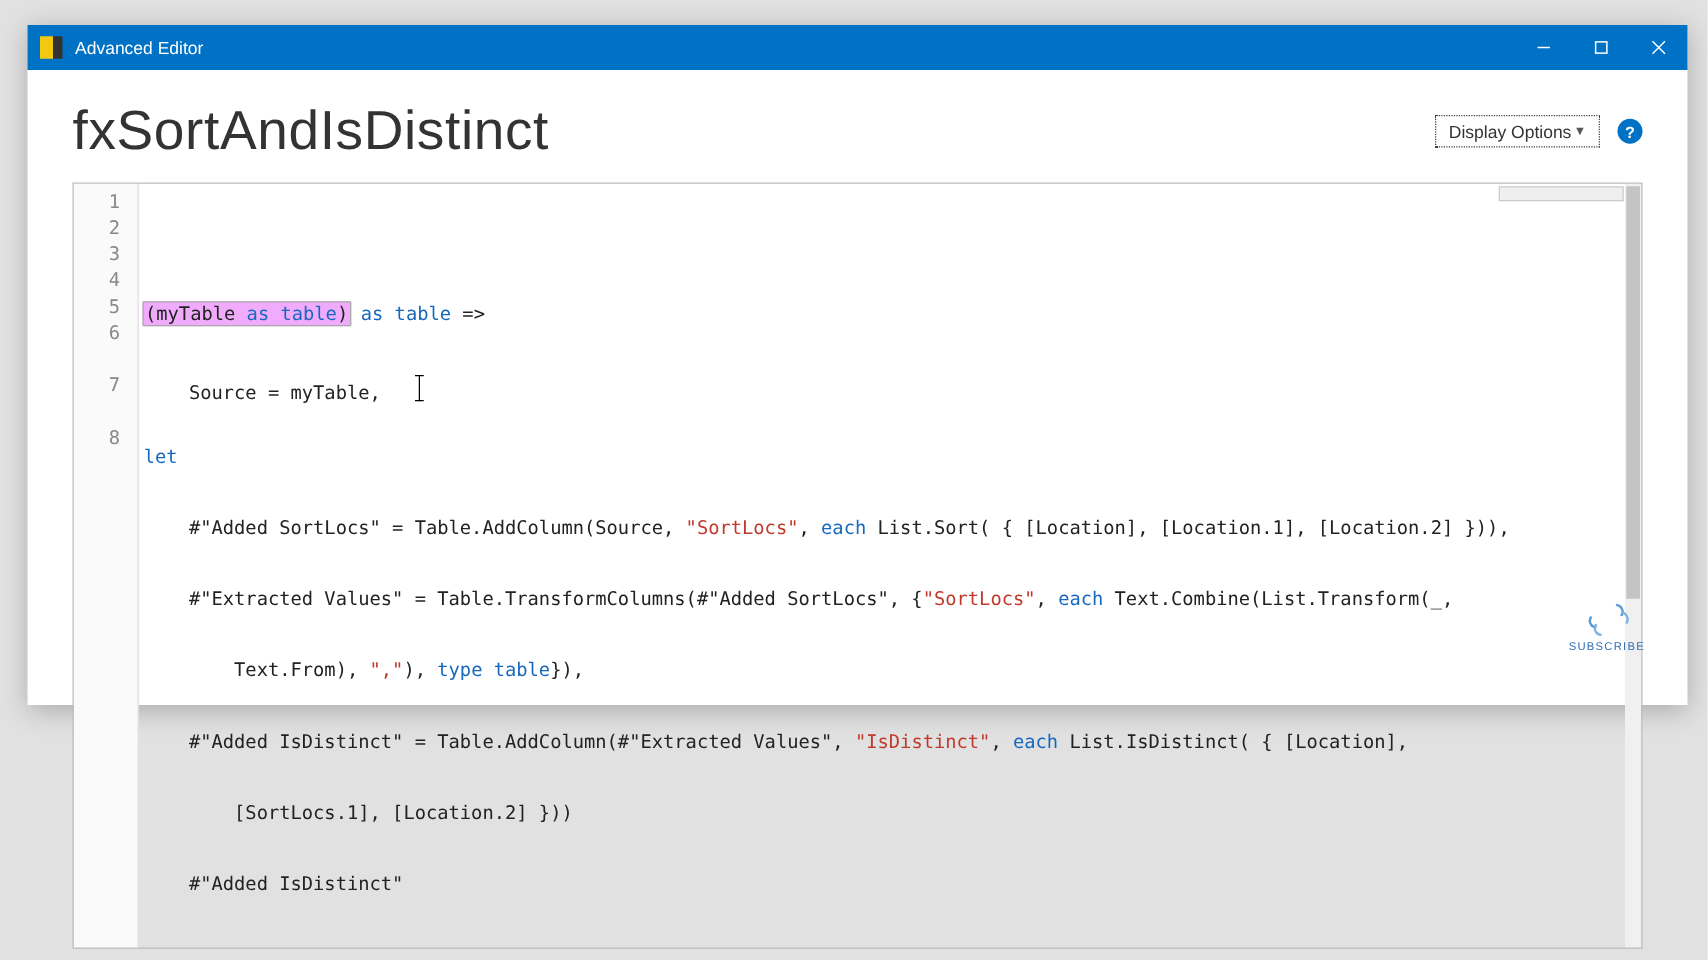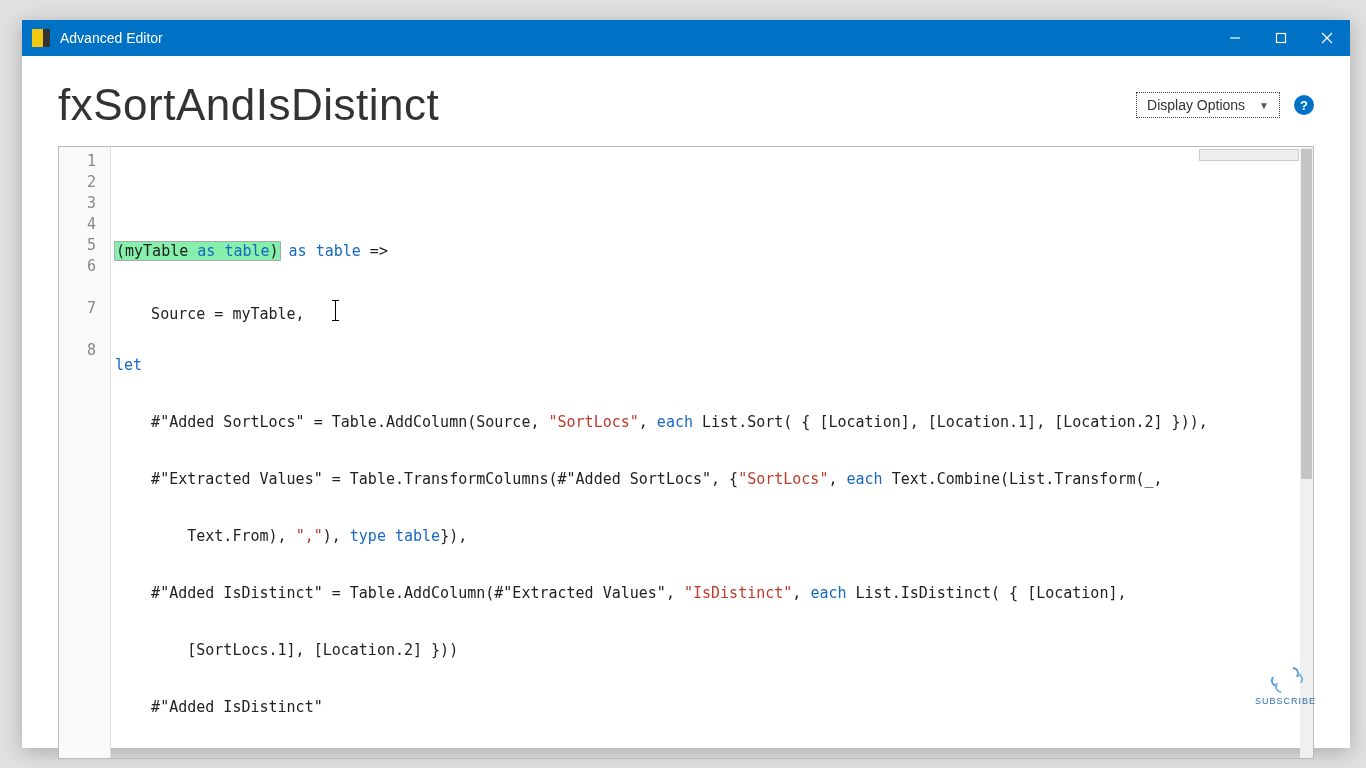--- a/index.html
+++ b/index.html
@@ -14,21 +14,21 @@
   .modal-backdrop {
     position: absolute;
     inset: 0;
     background: rgba(220,220,220,0.6);
   }
   .dialog {
     position: absolute;
     left: 22px;
     top: 20px;
     width: 1328px;
-    height: 728px;
+    height: 544px;
     background: #fff;
     box-shadow: 0 4px 20px rgba(0,0,0,0.25);
     display: flex;
     flex-direction: column;
   }
   .titlebar {
     height: 36px;
     background: #0072C6;
     display: flex;
     align-items: center;
@@ -75,21 +75,21 @@
     align-items: center;
     gap: 14px;
   }
   .display-options {
     border: 1px dotted #444;
     padding: 4px 10px;
     font-size: 14px;
     color: #333;
     display: flex;
     align-items: center;
-    gap: 14px;
+    gap: 2px;
   }
   .display-options .caret {
     font-size: 10px;
     color: #555;
   }
   .help-icon {
     width: 20px; height: 20px;
     border-radius: 50%;
     background: #0072C6;
     color: #fff;
@@ -129,21 +129,21 @@
     position: relative;
   }
   .code .line {
     height: 21px;
     line-height: 21px;
   }
   .kw { color: #1769c0; }
   .str { color: #c0392b; }
   .typekw { color: #1769c0; }
   .hl {
-    background: #86efac;
+    background: #f0abfc;
     border: 1px solid #aaa;
     border-radius: 1px;
     padding: 0 1px;
     margin: 14px -1px;
   }
   .minimap {
     position: absolute;
     right: 14px;
     top: 2px;
     width: 100px;

